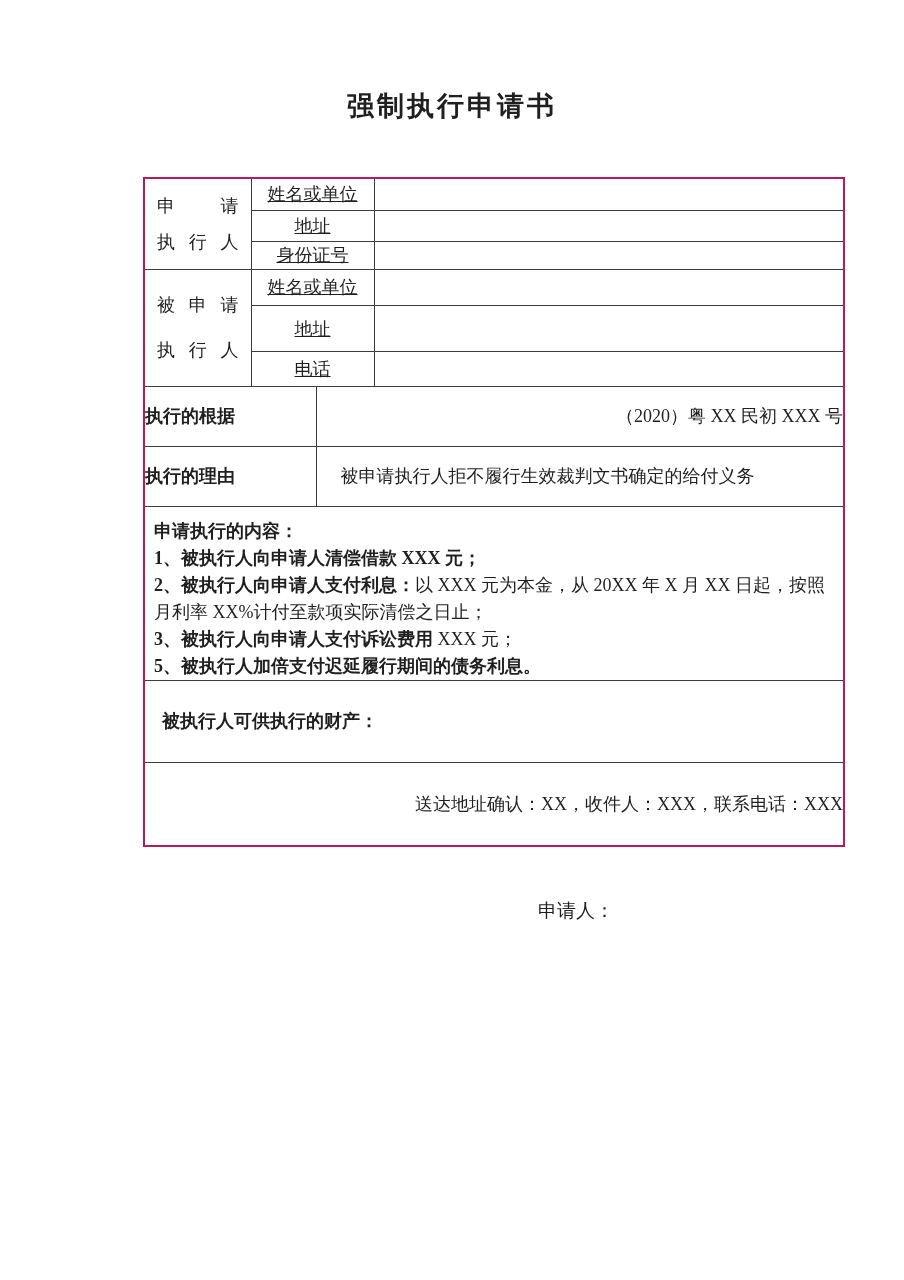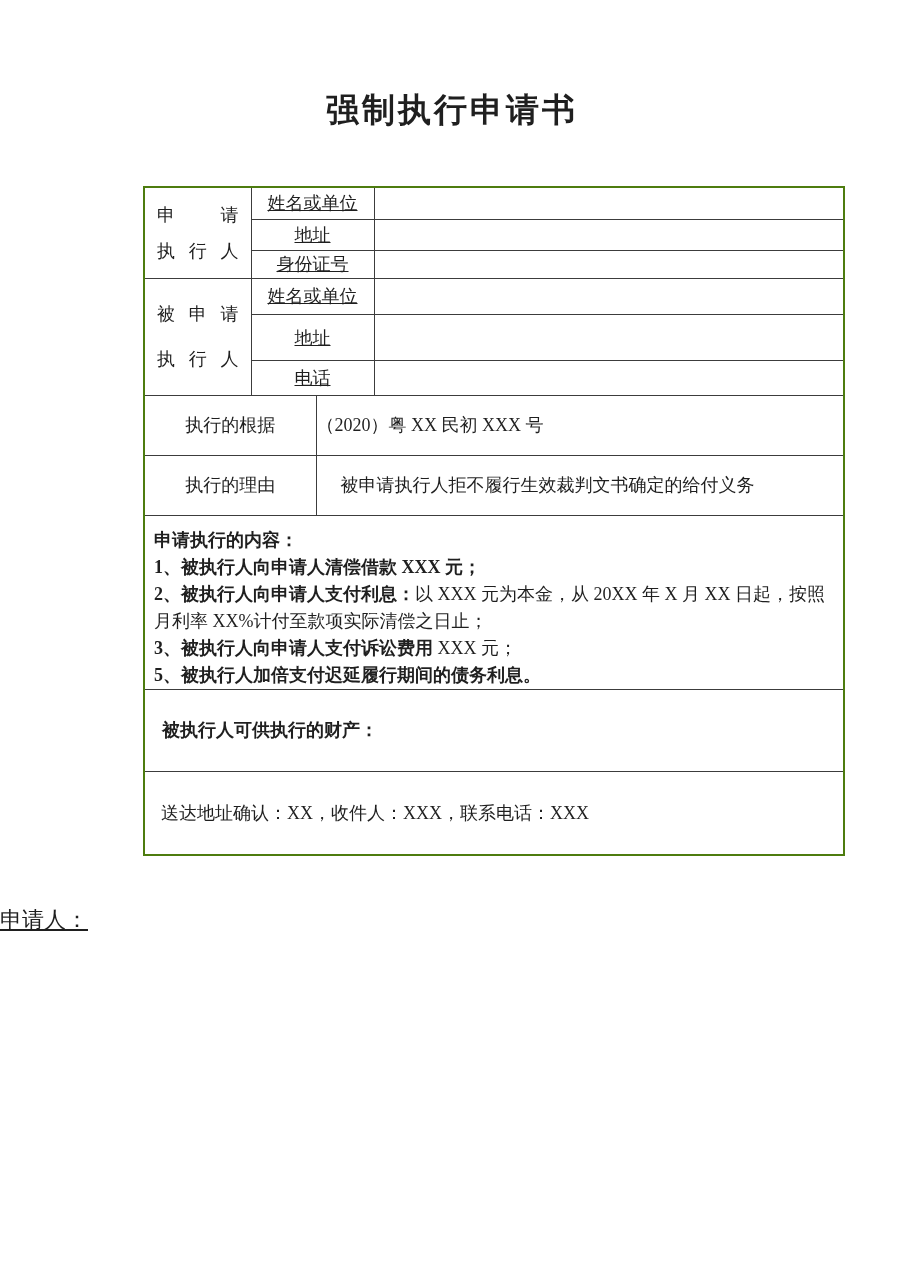--- a/index.html
+++ b/index.html
@@ -8,38 +8,38 @@
     background: #ffffff;
     font-family: "Liberation Serif", "DejaVu Serif", serif;
     color: #1f1f1f;
     overflow: hidden;
   }
   .page { position: relative; width: 904px; height: 1280px; background: #fff; }
 
   .doc-title {
     margin-top: 88px;
     text-align: center;
-    font-size: 33px;
+    font-size: 27px;
     font-weight: bold;
     letter-spacing: 3px;
   }
 
   table.form {
     margin-left: 143px;
     margin-top: 53px;
     width: 700px;
     border-collapse: collapse;
     table-layout: fixed;
     font-size: 18px;
   }
   table.form td {
     border: 1px solid #3c3c3c;
     vertical-align: middle;
   }
-  table.form { border: 2px solid #4d7c0f; }
+  table.form { border: 2px solid #be185d; }
 
   tr.h32 { height: 32px; } tr.h31 { height: 31px; } tr.h28 { height: 28px; }
   tr.h39 { height: 39px; } tr.h29 { height: 29px; }
   tr.h60 { height: 60px; } tr.h173 { height: 173px; }
   tr.h82 { height: 82px; } tr.h84 { height: 84px; }
 
   td.group-cell { padding: 0 12px; }
   .group-label {
     display: flex; flex-direction: column;
     justify-content: space-evenly;
@@ -48,41 +48,41 @@
   .group-label.tall { height: 116px; }
   .group-line {
     text-align: justify;
     text-align-last: justify;
     line-height: 20px;
   }
 
   td.field-label { text-align: center; text-decoration: underline; }
   td.value-cell { background: #fff; }
 
-  td.basis-label { text-align: center; }
-  td.basis-value { text-align: left; }
+  td.basis-label { text-align: left; font-weight: bold; }
+  td.basis-value { text-align: right; }
   td.reason-value { text-align: left; padding-left: 24px; }
 
   td.content-cell {
     vertical-align: top;
     padding: 11px 9px 0 9px;
     line-height: 27px;
   }
   .content-heading { font-weight: bold; }
   .content-item .seg-bold { font-weight: bold; }
   .content-item .seg-regular { font-weight: normal; }
 
   td.property-cell { padding-left: 17px; font-weight: bold; }
-  td.service-cell { padding-left: 16px; font-weight: normal; }
+  td.service-cell { padding-left: 16px; font-weight: normal; text-align: right; }
 
   .footer-block {
+    margin-left: 538px;
     margin-top: 50px;
-    font-size: 22px;
+    font-size: 19px;
     line-height: 27px;
-    text-decoration: underline;
   }
 </style>
 </head>
 <body>
 
 <div class="page">
 
   <div class="doc-title">强制执行申请书</div>
 
   <table class="form">

